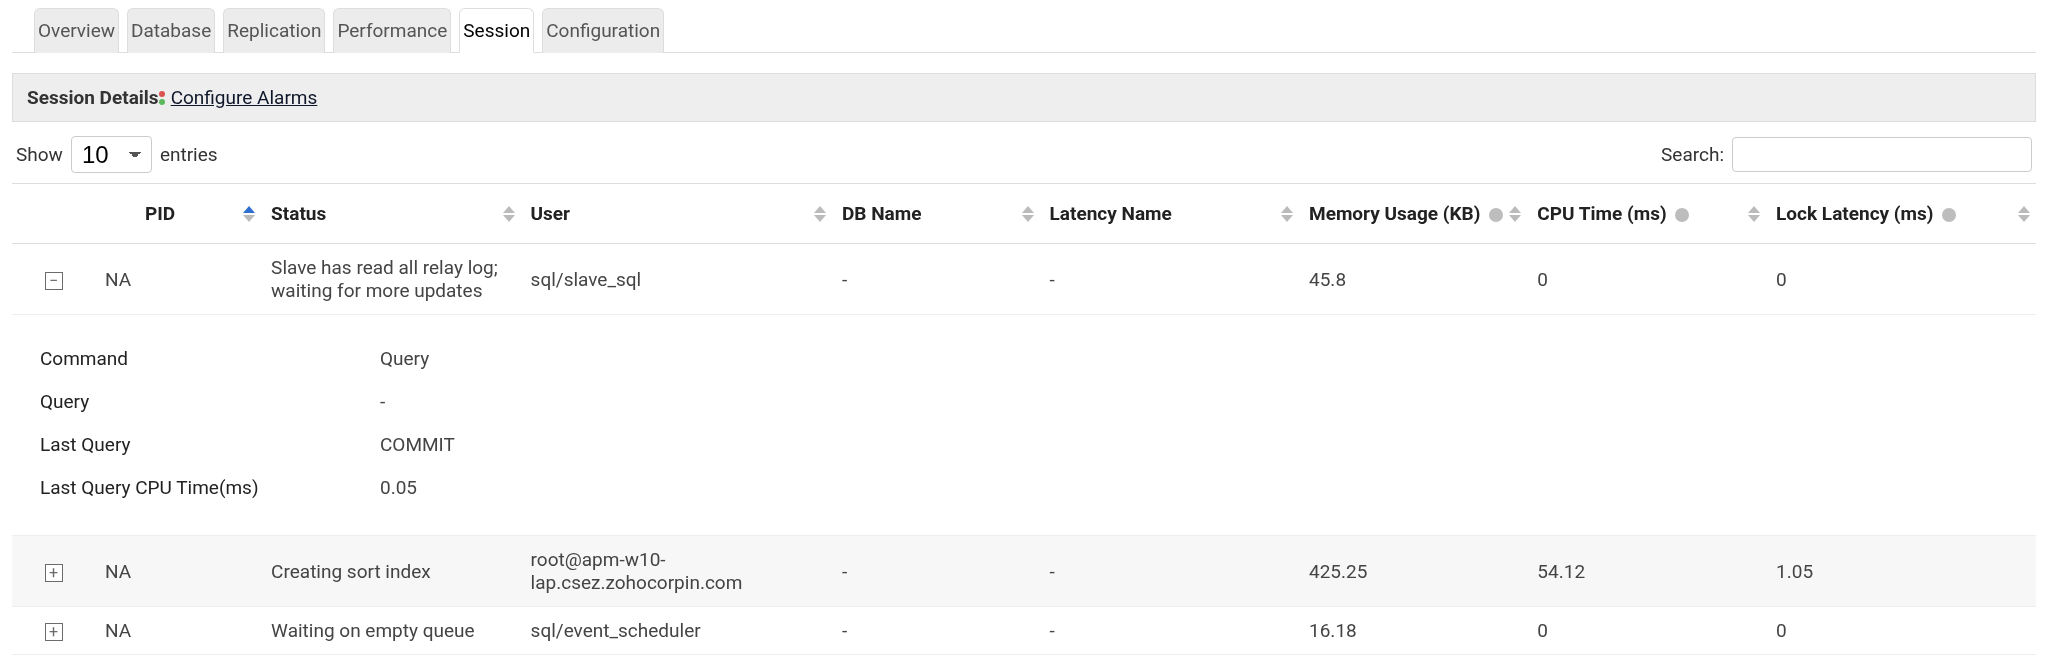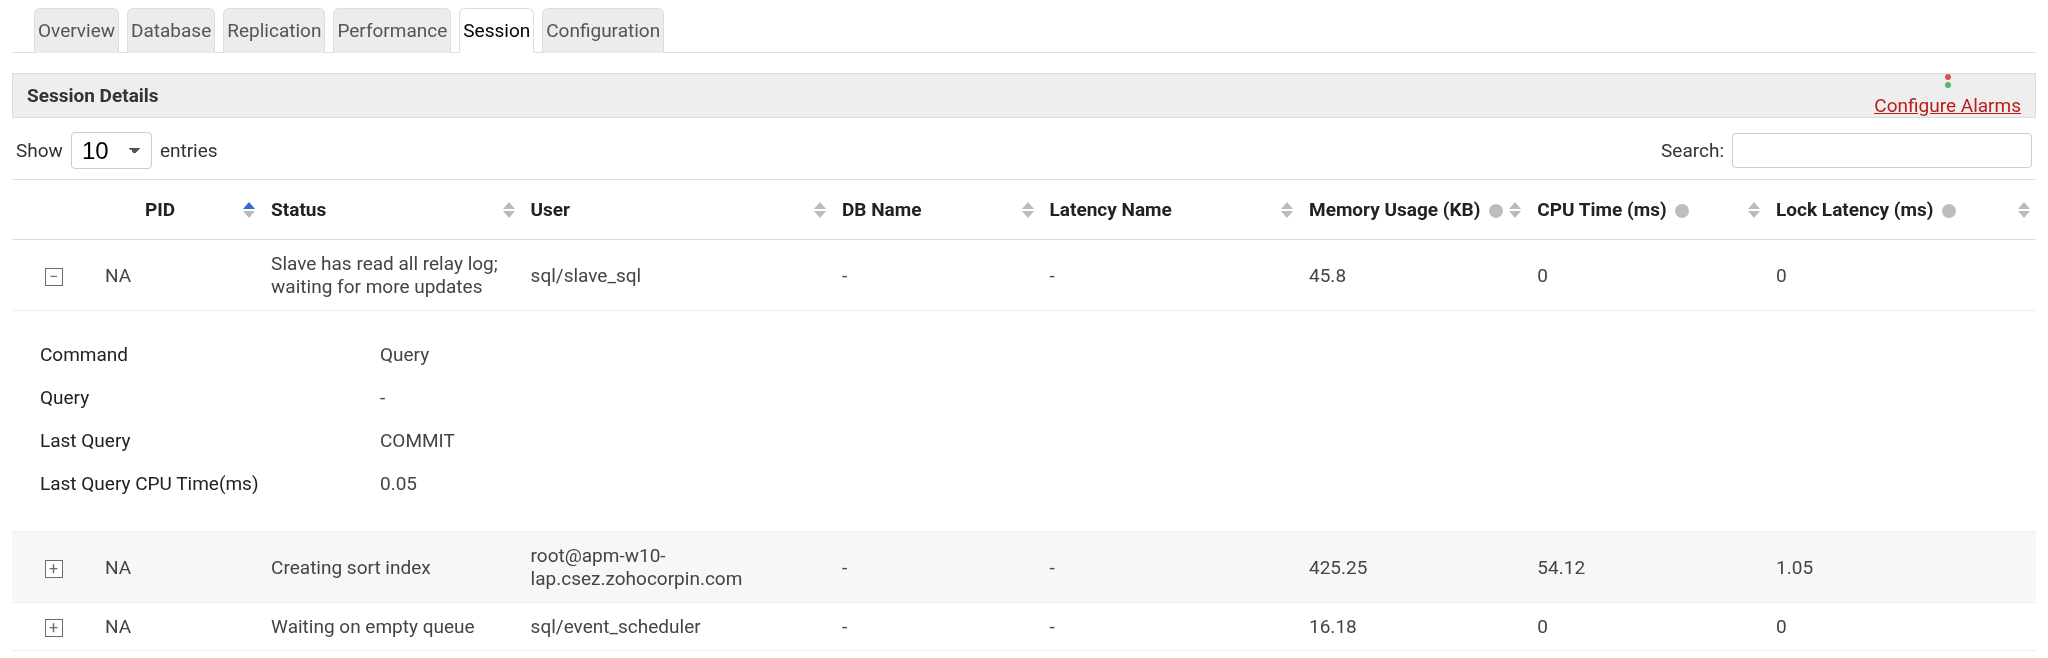--- a/index.html
+++ b/index.html
@@ -36,37 +36,35 @@
   .tab.active {
     background: #fff;
     color: #000000;
     font-weight: 400;
     border-bottom: 1px solid #fff;
   }
 
   
   .panel-header {
     display: flex;
-    justify-content: space-between;
     align-items: center;
     background: #eee;
     border: 1px solid #ddd;
-    padding: 0 14px;
+    padding: 12px 14px;
     font-weight: 700;
     font-size: 19px;
   }
   .configure-link {
     font-weight: 400;
     text-decoration: underline;
-    color: #b91c1c;
+    color: #0f172a;
     cursor: pointer;
     display: inline-flex;
     align-items: center;
     gap: 6px;
-    flex-direction: column;
   }
   .alarm-icon {
     display: inline-flex;
     flex-direction: column;
     gap: 2px;
   }
   .alarm-icon .dot { width: 6px; height: 6px; border-radius: 50%; }
   .alarm-icon .red   { background: #d9534f; }
   .alarm-icon .green { background: #5cb85c; }
 

